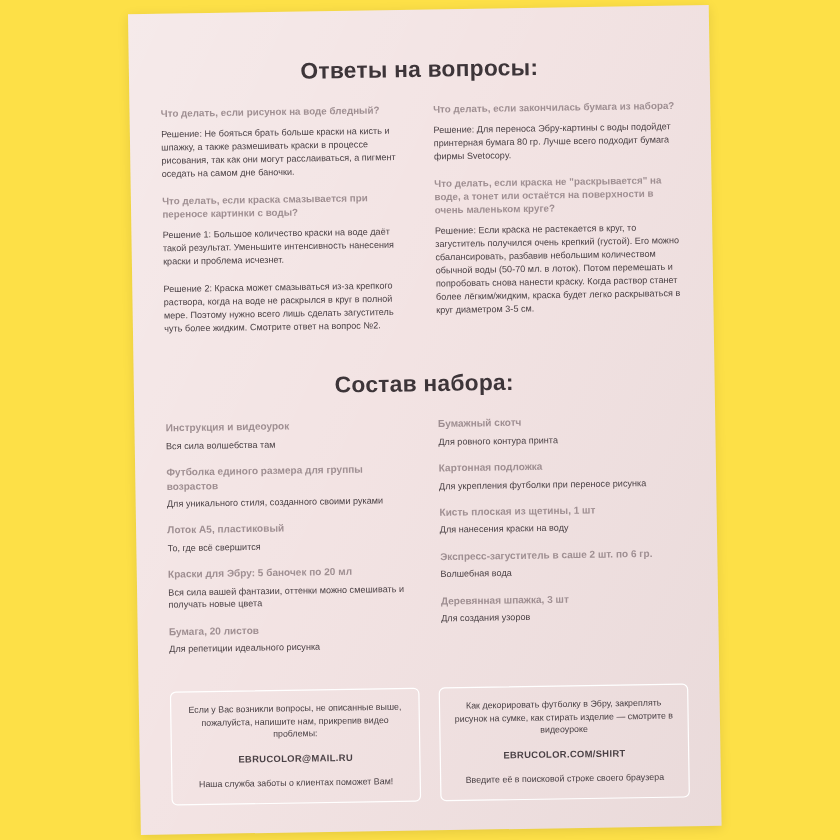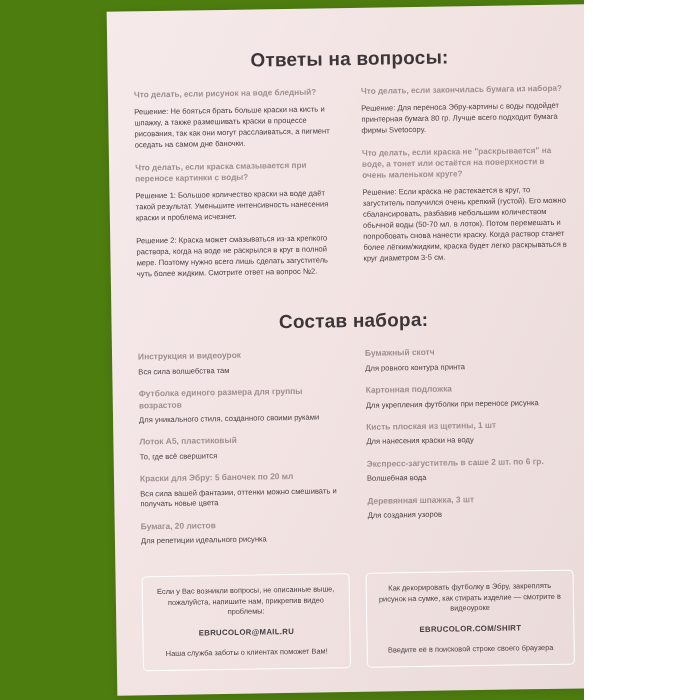--- a/index.html
+++ b/index.html
@@ -5,24 +5,24 @@
   html, body {
     margin: 0;
     padding: 0;
     width: 700px;
     height: 700px;
     background: #ffffff;
     font-family: "Liberation Sans", sans-serif;
   }
   #stage {
     position: relative;
-    width: 584px;
+    width: 700px;
     height: 700px;
     overflow: hidden;
-    background: #4d7c0f;
+    background: #fde047;
   }
   
   #sheet {
     position: absolute;
     left: 112px;
     top: 8px;
     width: 484px;
     height: 684px;
     background: #f2e2e2;
     transform: rotate(-0.9deg);

